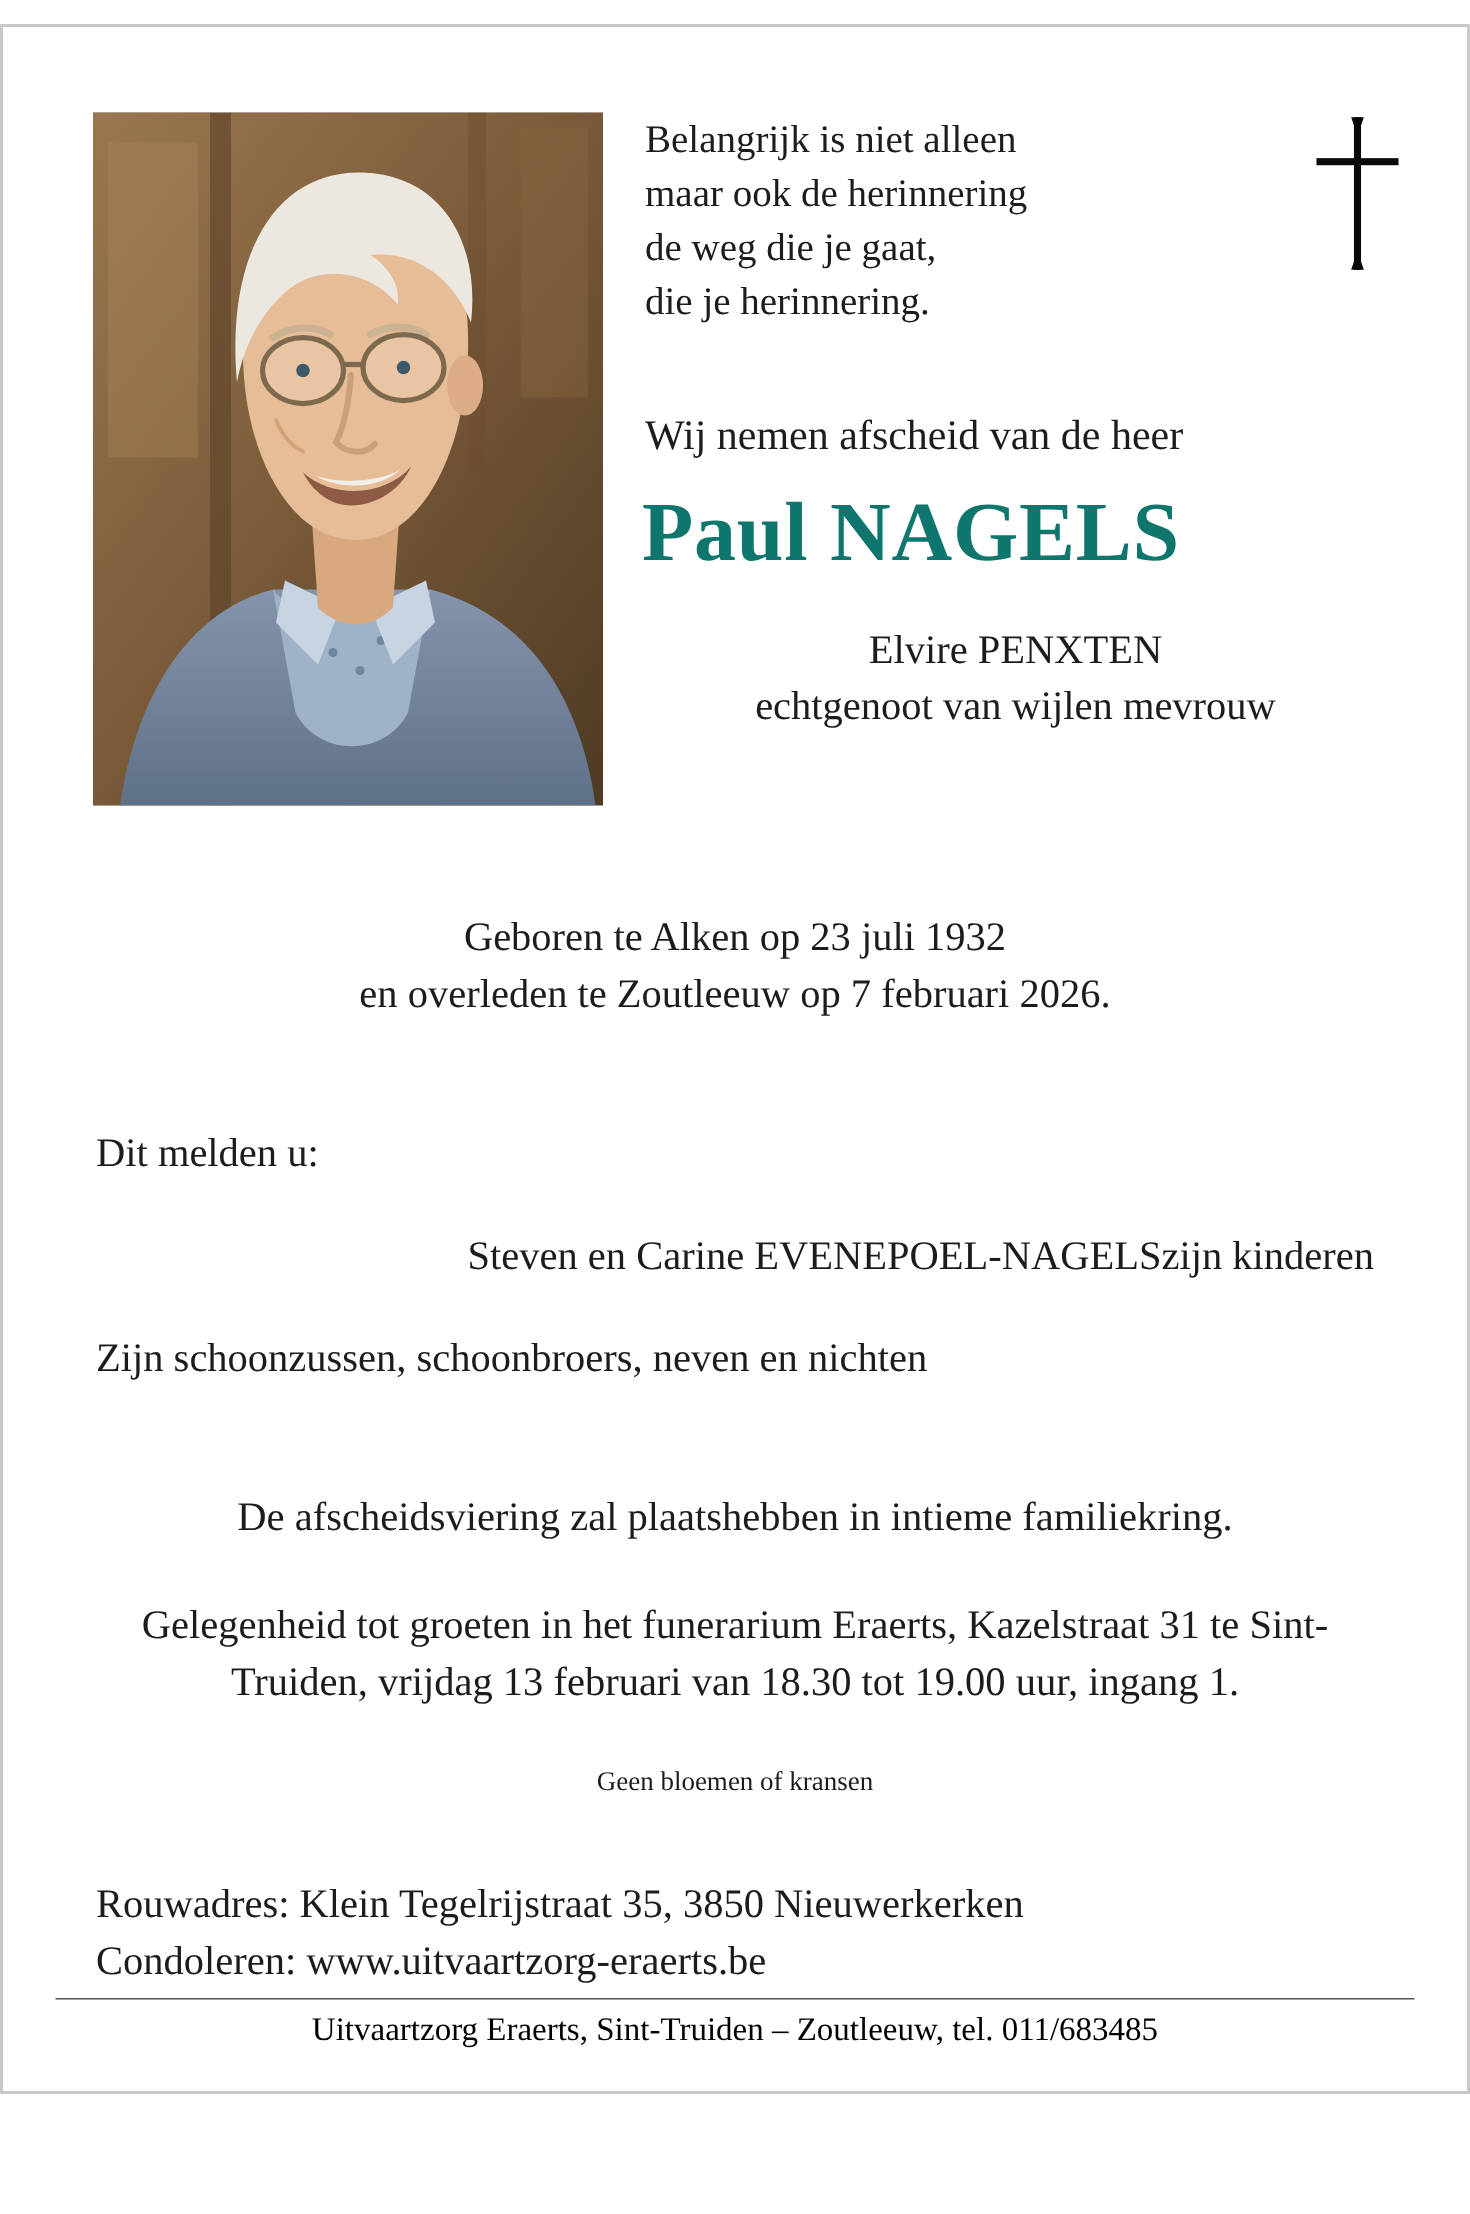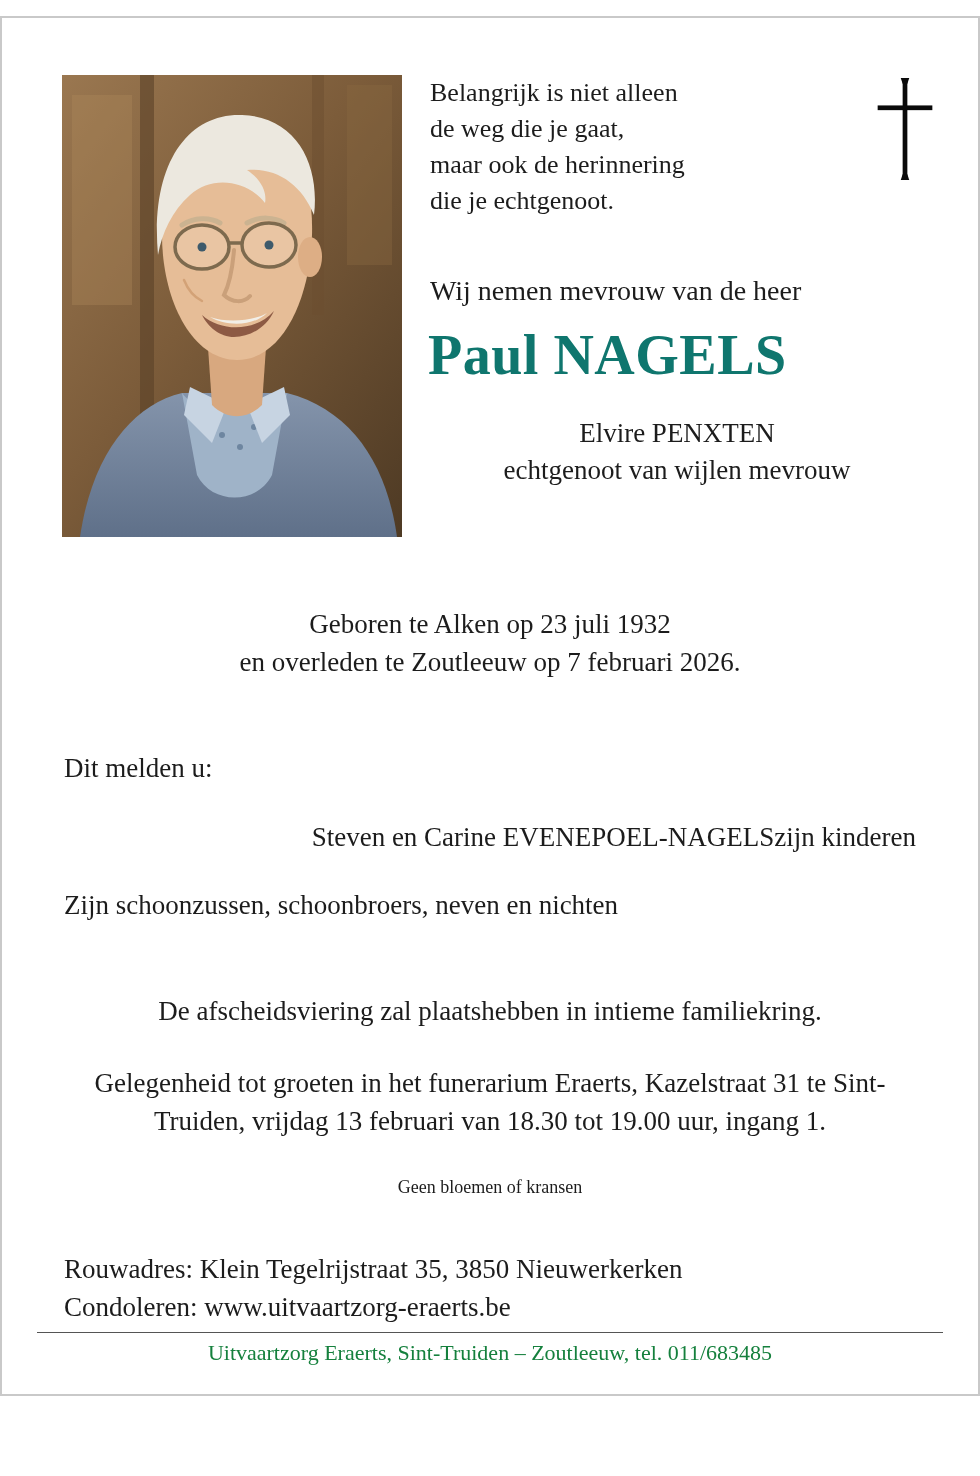--- a/index.html
+++ b/index.html
@@ -124,21 +124,21 @@
   }
   .divider {
     margin: 6px 35px 0 35px;
     border-top: 1px solid #555555;
     height: 0;
   }
   .footer-line {
     margin-top: 7px;
     text-align: center;
     font-size: 22px;
-    color: #15803d;
+    color: #000000;
   }
 </style>
 </head>
 <body>
 
 <div class="card">
 
   <div class="top-section">
 
     <div class="photo">
@@ -190,26 +190,26 @@
 
       <svg class="cross" viewBox="0 0 70 112">
         <rect x="32.5" y="2" width="5" height="108" fill="#0a0a0a"></rect>
         <rect x="6" y="31" width="58" height="5" fill="#0a0a0a"></rect>
         <polygon points="30.5,2 39.5,2 37.5,8 32.5,8" fill="#0a0a0a"></polygon>
         <polygon points="30.5,110 39.5,110 37.5,104 32.5,104" fill="#0a0a0a"></polygon>
       </svg>
 
       <div class="poem">
         <div>Belangrijk is niet alleen</div>
+        <div>maar ook de herinnering</div>
         <div>de weg die je gaat,</div>
-        <div>maar ook de herinnering</div>
-        <div>die je echtgenoot.</div>
+        <div>die je herinnering.</div>
       </div>
 
-      <div class="intro">Wij nemen mevrouw van de heer</div>
+      <div class="intro">Wij nemen afscheid van de heer</div>
 
       <div class="deceased-name">Paul NAGELS</div>
 
       <div class="spouse">
         <div>Elvire PENXTEN</div>
         <div>echtgenoot van wijlen mevrouw</div>
       </div>
 
     </div>
   </div>

